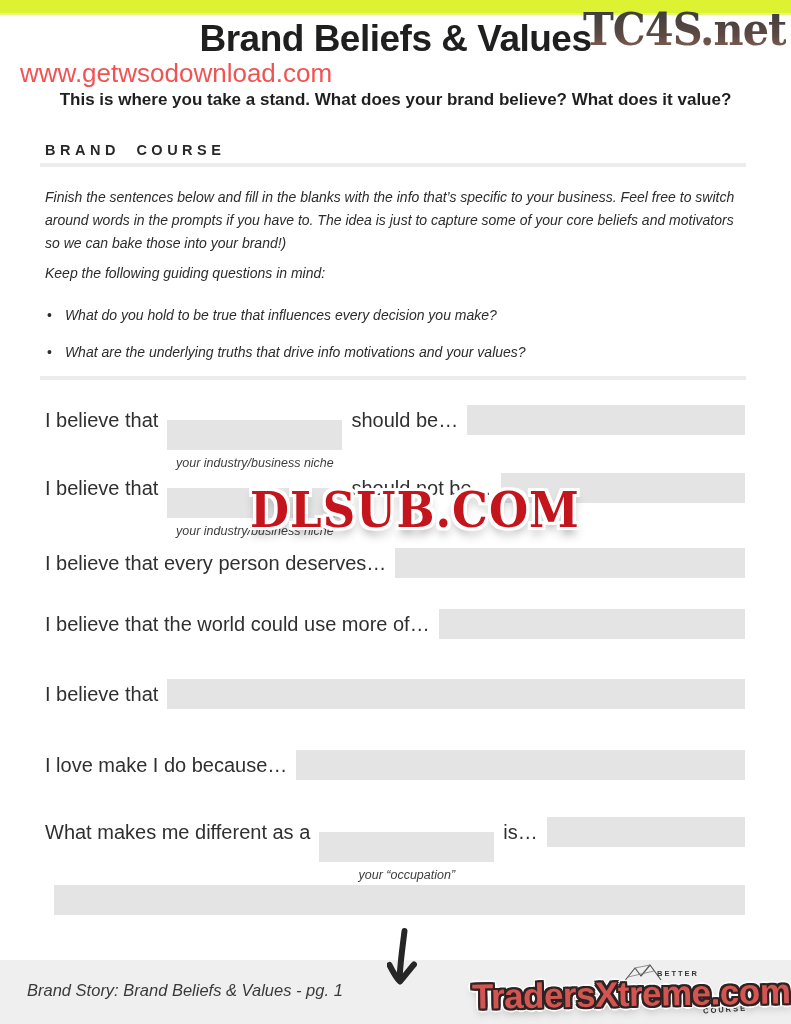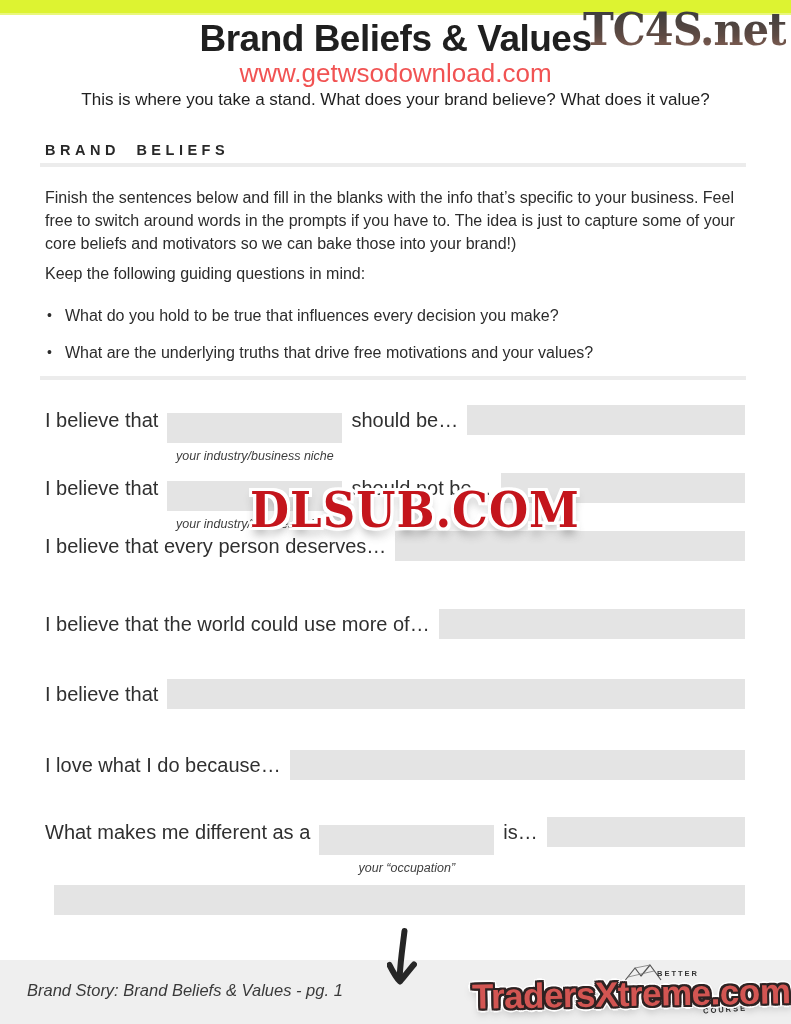--- a/index.html
+++ b/index.html
@@ -19,47 +19,47 @@
     font-family:"DejaVu Serif", serif; font-weight:bold; font-size:44px;
     letter-spacing:-1px; transform:scaleX(.94); transform-origin:right top;
     background:linear-gradient(180deg,#3d3d3d 12%,#5d4a43 62%,#93695b 100%);
     -webkit-background-clip:text; background-clip:text;
     color:#4a4341; -webkit-text-fill-color:transparent;
   }
 
   .doc-title { position:absolute; top:18px; left:0; width:100%; text-align:center;
     font-size:37px; font-weight:bold; letter-spacing:-.5px; color:#1f1f1f; z-index:1; }
 
-  .wm-red { position:absolute; top:58px; left:0; width:100%; text-align:center;
-    font-size:26px; color:#f15353; z-index:2; }
+  .wm-red { position:absolute; top:58px; left:0; width:100%; 
+    font-size:26px; color:#f15353; z-index:2;padding-left:20px; }
 
   .subtitle { position:absolute; top:90px; left:0; width:100%; text-align:center;
-    font-size:17px; font-weight:normal; color:#1f1f1f; }
+    font-size:17px; font-weight:bold; color:#1f1f1f; }
 
   .section-heading { position:absolute; left:45px; top:142px; font-size:14.5px;
     font-weight:bold; letter-spacing:4.5px; word-spacing:8px; color:#282828; }
 
   .rule { position:absolute; left:40px; width:706px; height:4px; background:#ececec; }
   .rule-1 { top:163px; } .rule-2 { top:376px; }
 
-  .body-italic { font-size:16px; line-height:23.2px; color:#2c2c2c; }
+  .body-italic { font-style:italic; font-size:14px; line-height:23.2px; color:#2c2c2c; }
   .intro { position:absolute; left:45px; top:186px; width:705px; }
   .guiding { position:absolute; left:45px; top:262px; width:705px; }
   .bullet-row { position:absolute; left:47px; width:700px; display:flex; gap:13px; }
   .bullet-1 { top:304px; } .bullet-2 { top:341px; }
   .bullet-dot { font-style:normal; font-size:14px; line-height:23px; color:#2c2c2c; }
 
   
   .prompt-row { position:absolute; left:45px; right:46px; display:flex;
     align-items:flex-start; white-space:nowrap; }
   .prompt-label { font-size:20px; line-height:30px; color:#303030; }
   .blank { height:30px; background:#e4e4e4; margin:0 9px; }
   .blank:last-child { margin-right:0; }
   .blank-fill { flex:1 1 auto; }
-  .blank-col { display:flex; flex-direction:column; align-items:center; margin:8px 9px; }
+  .blank-col { display:flex; flex-direction:column; align-items:center; margin:15px 9px; }
   .blank-col .blank { margin:0; width:175px; }
   .blank-caption { margin-top:6px; font-style:italic; font-size:12.5px; color:#3d3d3d;
     white-space:nowrap; }
 
   
   .dlsub {
     position:absolute; left:250px; top:484px; z-index:5;
     font-family:"DejaVu Serif", serif; font-weight:bold; font-size:45px;
     letter-spacing:1px; color:#c4151c; transform:scaleY(1.06);
     text-shadow:
@@ -103,33 +103,33 @@
   <div class="accent-bar"></div>
 
   <div class="tc4s">TC4S.net</div>
 
   <h1 class="doc-title">Brand Beliefs &amp; Values</h1>
 
   <div class="wm-red">www.getwsodownload.com</div>
 
   <div class="subtitle">This is where you take a stand. What does your brand believe? What does it value?</div>
 
-  <div class="section-heading">BRAND BELIEFS</div>
+  <div class="section-heading">BRAND COURSE</div>
   <div class="rule rule-1"></div>
 
   <p class="intro body-italic">Finish the sentences below and fill in the blanks with the info that’s specific to your business. Feel free to switch around words in the prompts if you have to. The idea is just to capture some of your core beliefs and motivators so we can bake those into your brand!)</p>
   <p class="guiding body-italic">Keep the following guiding questions in mind:</p>
 
   <div class="bullet-row bullet-1">
     <span class="bullet-dot">•</span>
     <span class="body-italic">What do you hold to be true that influences every decision you make?</span>
   </div>
   <div class="bullet-row bullet-2">
     <span class="bullet-dot">•</span>
-    <span class="body-italic">What are the underlying truths that drive free motivations and your values?</span>
+    <span class="body-italic">What are the underlying truths that drive info motivations and your values?</span>
   </div>
 
   <div class="rule rule-2"></div>
 
   <div id="prompt-rows">
       <div class="prompt-row" style="top: 405px;">
         <span class="prompt-label">I believe that</span>
         <div class="blank-col">
           <div class="blank"></div>
           <div class="blank-caption">your industry/business niche</div>
@@ -139,34 +139,34 @@
       </div>
       <div class="prompt-row" style="top: 473px;">
         <span class="prompt-label">I believe that</span>
         <div class="blank-col">
           <div class="blank"></div>
           <div class="blank-caption">your industry/business niche</div>
         </div>
         <span class="prompt-label">should not be…</span>
         <div class="blank blank-fill"></div>
       </div>
-      <div class="prompt-row" style="top: 531px;">
+      <div class="prompt-row" style="top: 548px;">
         <span class="prompt-label">I believe that every person deserves…</span>
         <div class="blank blank-fill"></div>
       </div>
       <div class="prompt-row" style="top: 609px;">
         <span class="prompt-label">I believe that the world could use more of…</span>
         <div class="blank blank-fill"></div>
       </div>
       <div class="prompt-row" style="top: 679px;">
         <span class="prompt-label">I believe that</span>
         <div class="blank blank-fill"></div>
       </div>
       <div class="prompt-row" style="top: 750px;">
-        <span class="prompt-label">I love what I do because…</span>
+        <span class="prompt-label">I love make I do because…</span>
         <div class="blank blank-fill"></div>
       </div>
       <div class="prompt-row" style="top: 817px;">
         <span class="prompt-label">What makes me different as a</span>
         <div class="blank-col">
           <div class="blank"></div>
           <div class="blank-caption">your “occupation”</div>
         </div>
         <span class="prompt-label">is…</span>
         <div class="blank blank-fill"></div>

